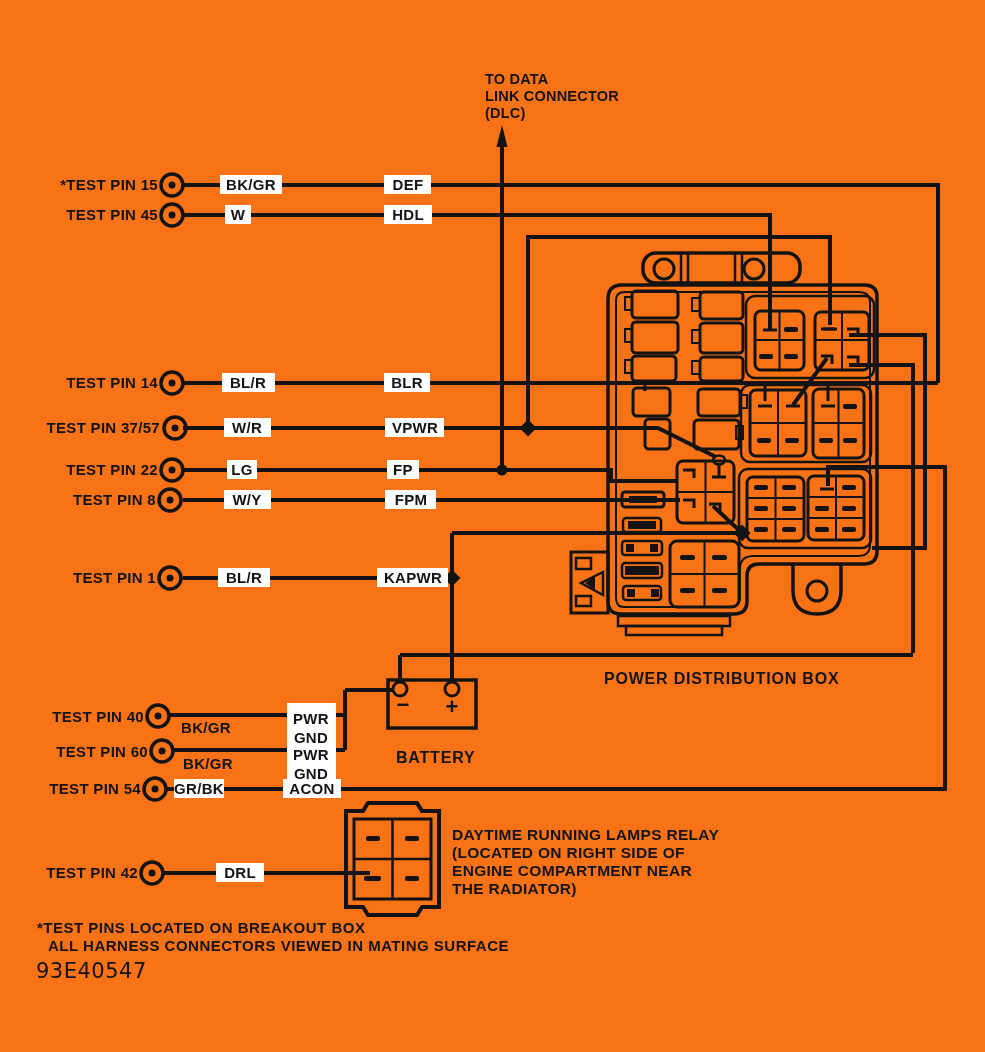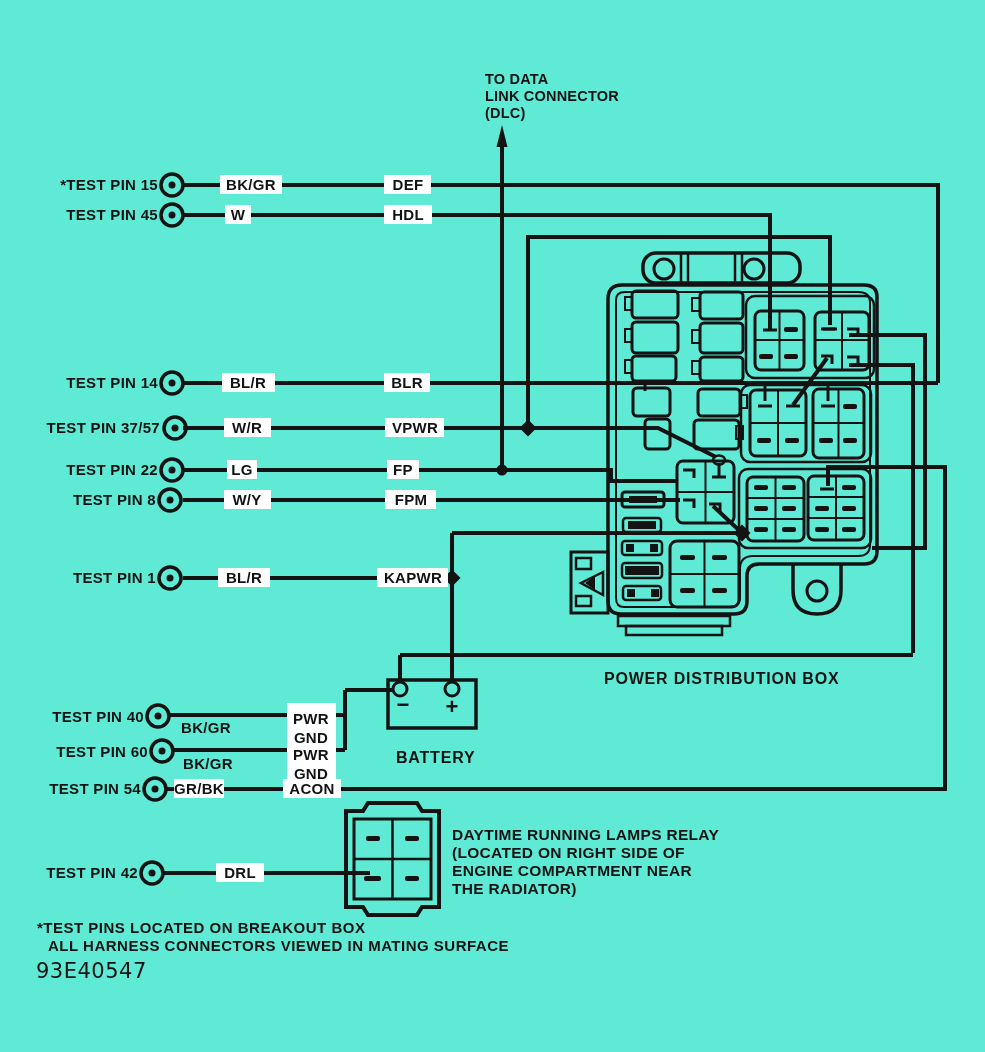--- a/index.html
+++ b/index.html
@@ -1,16 +1,16 @@
 <!DOCTYPE html>
 <html><head>
 <meta charset="utf-8">
 <style>
   html,body{margin:0;padding:0;background:#ffffff;}
-  #stage{position:relative;width:985px;height:1052px;background:#5eead4;overflow:hidden;}
+  #stage{position:relative;width:985px;height:1052px;background:#f97316;overflow:hidden;}
   svg{position:absolute;left:0;top:0;}
   text{font-family:"Liberation Sans",sans-serif;fill:#131313;}
   .lbl{font-size:15px;font-weight:bold;letter-spacing:0.3px;}
   .lbl-sm{font-size:14.5px;font-weight:bold;letter-spacing:0.2px;}
   .cap{font-size:16px;font-weight:bold;letter-spacing:0.8px;}
   .note{font-size:15.5px;font-weight:bold;letter-spacing:0.3px;}
   .foot{font-size:15px;font-weight:bold;letter-spacing:0.5px;}
   .figid{font-family:"DejaVu Sans",sans-serif;font-size:21px;font-weight:normal;letter-spacing:0.5px;}
   .sym{font-size:22px;font-weight:bold;}
   .w3{stroke:#131313;stroke-width:3;fill:none;}

